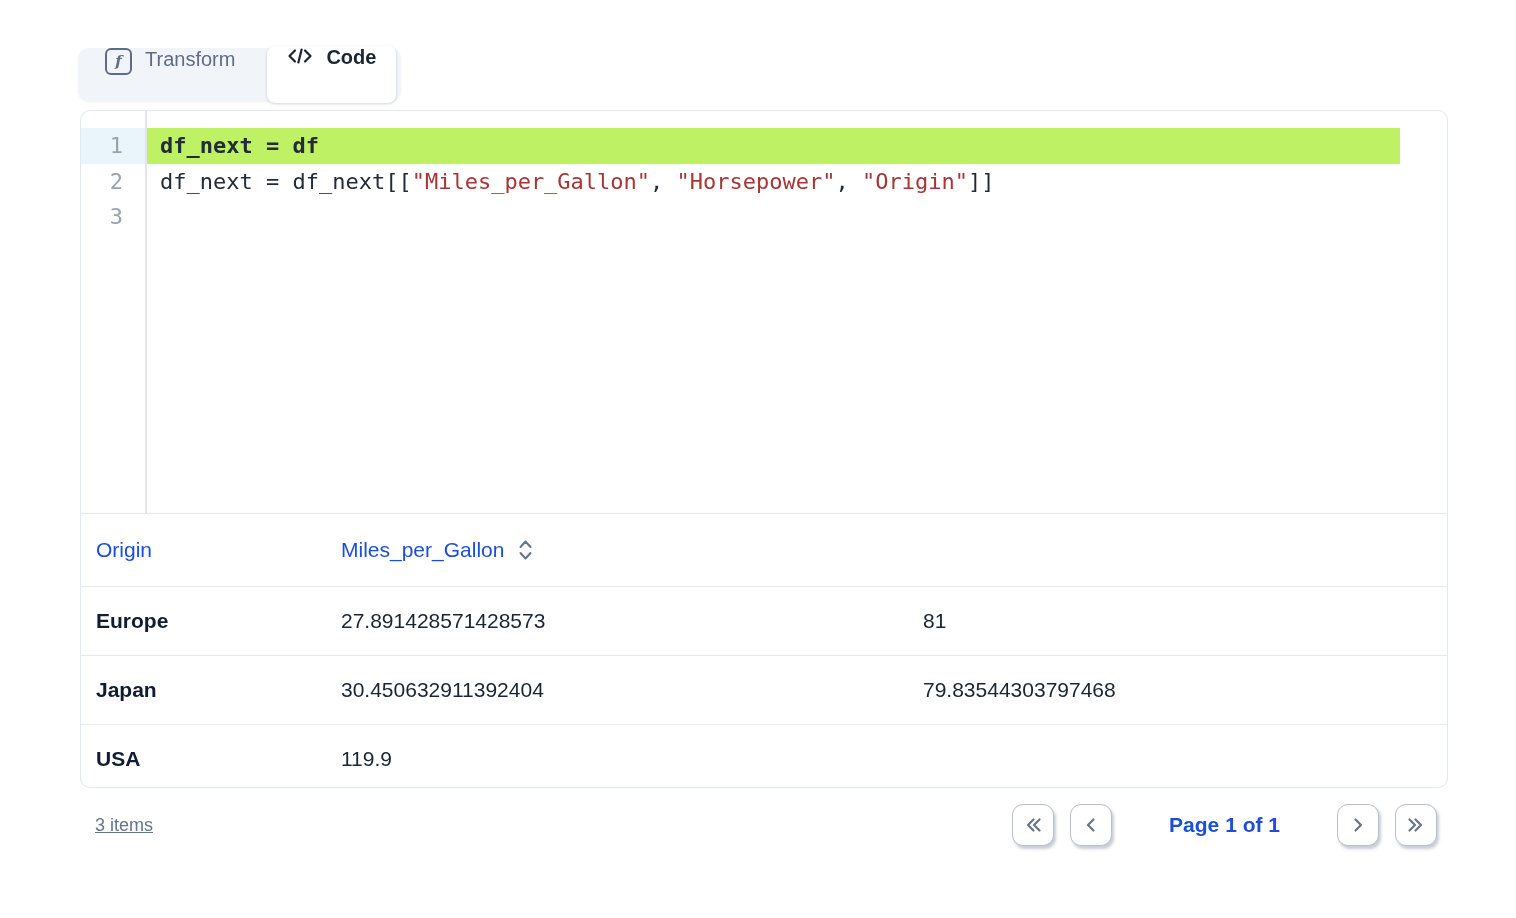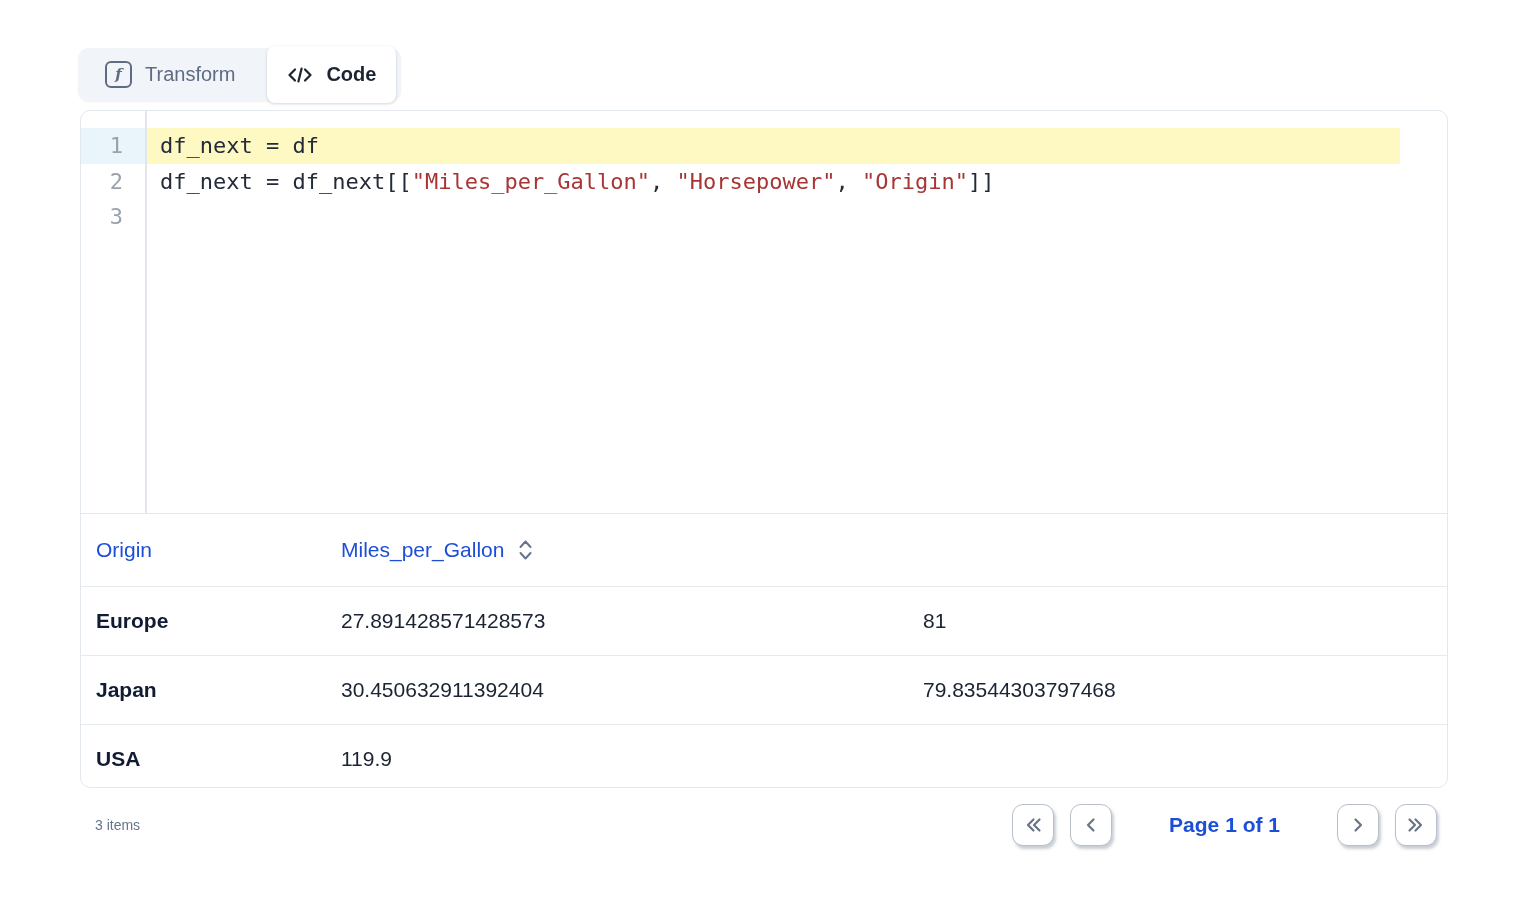--- a/index.html
+++ b/index.html
@@ -2,21 +2,21 @@
 <html><head>
 <meta charset="utf-8">
 <style>
   html,body{margin:0;padding:0;width:1516px;height:918px;background:#ffffff;overflow:hidden;
     font-family:"Liberation Sans", sans-serif;}
   .stage{position:relative;width:1516px;height:918px;}
 
   
   .seg{position:absolute;left:78px;top:48px;height:53px;background:#f1f4f8;border-radius:11px;
     display:flex;align-items:center;padding:0;box-shadow:0 1px 2px rgba(16,24,40,.06);}
-  .seg-item{appearance:none;border:0;background:transparent;height:53px;display:flex;align-items:center;
+  .seg-item{appearance:none;border:0;background:transparent;height:53px;display:flex;
     gap:13px;padding:0 27px;font-family:inherit;font-size:20px;color:#5f6c84;cursor:pointer;border-radius:11px;}
   .seg-item.selected{background:#ffffff;height:57px;margin:0 5px;border-radius:8px;padding:0 20px;
     box-shadow:0 1px 3px rgba(16,24,40,.18);color:#1b2432;font-weight:700;}
   .fn-box{width:23px;height:23px;border:2px solid #5f6c84;border-radius:6px;display:flex;
     align-items:center;justify-content:center;font-family:"DejaVu Serif",serif;font-style:italic;
     font-weight:700;font-size:15px;color:#5f6c84;line-height:1;}
   .fn-box::before{content:"f";}
 
   
   .panel{position:absolute;left:80px;top:110px;width:1368px;height:678px;border:1px solid #e3e8ee;
@@ -24,38 +24,38 @@
 
   
   .editor{display:flex;height:402px;border-bottom:1px solid #e3e8ee;
     font-family:"DejaVu Sans Mono", monospace;font-size:22px;line-height:35.5px;cursor:text;}
   .gutter{width:66px;box-sizing:border-box;border-right:2px solid #e0e6ec;padding-top:17px;
     text-align:right;color:#99a1ad;flex:0 0 auto;}
   .gnum{padding-right:22px;height:35.5px;}
   .gnum.active{background:#eaf4fb;}
   .codecol{flex:1;padding-top:17px;overflow:hidden;}
   .cline{height:35.5px;padding-left:13px;white-space:pre;color:#242b38;}
-  .cline.active{background:#fef9c3;width:1253px;box-sizing:border-box;}
+  .cline.active{background:#bef264;width:1253px;box-sizing:border-box;font-weight:bold;}
   .tok{color:#242b38;}
   .tok.str{color:#a93434;}
 
   
   .thead,.trow{display:grid;grid-template-columns:245px 582px 1fr;align-items:center;}
   .thead{height:72px;color:#1d4ed8;font-size:21px;}
   .th{padding-left:15px;display:flex;align-items:center;gap:14px;}
   .trow{height:68px;border-top:1px solid #e6eaef;font-size:21px;color:#1b2432;}
   .td{padding-left:15px;}
   .td.origin{font-weight:700;color:#111c33;}
   .trow:last-child{border-radius:0 0 10px 10px;}
   .sort-ic{flex:0 0 auto;}
 
   
   .footer{position:absolute;left:80px;top:796px;width:1368px;height:58px;display:flex;
     align-items:center;justify-content:space-between;box-sizing:border-box;padding-left:15px;padding-right:11px;}
-  .items-count{color:#65758b;font-size:14px;}
+  .items-count{color:#65758b;font-size:18px;text-decoration:underline;}
   .pager{display:flex;align-items:center;gap:16px;}
   .pbtn{appearance:none;width:42px;height:42px;border:1.5px solid #b9c0cb;border-radius:11px;
     background:#ffffff;display:flex;align-items:center;justify-content:center;cursor:pointer;
     box-shadow:2px 3px 3px rgba(148,157,170,.5);padding:0;}
   .page-label{color:#1d4ed8;font-size:21px;font-weight:600;margin:0 41px;}
 </style>
 </head>
 <body>
 
 <div class="stage">

